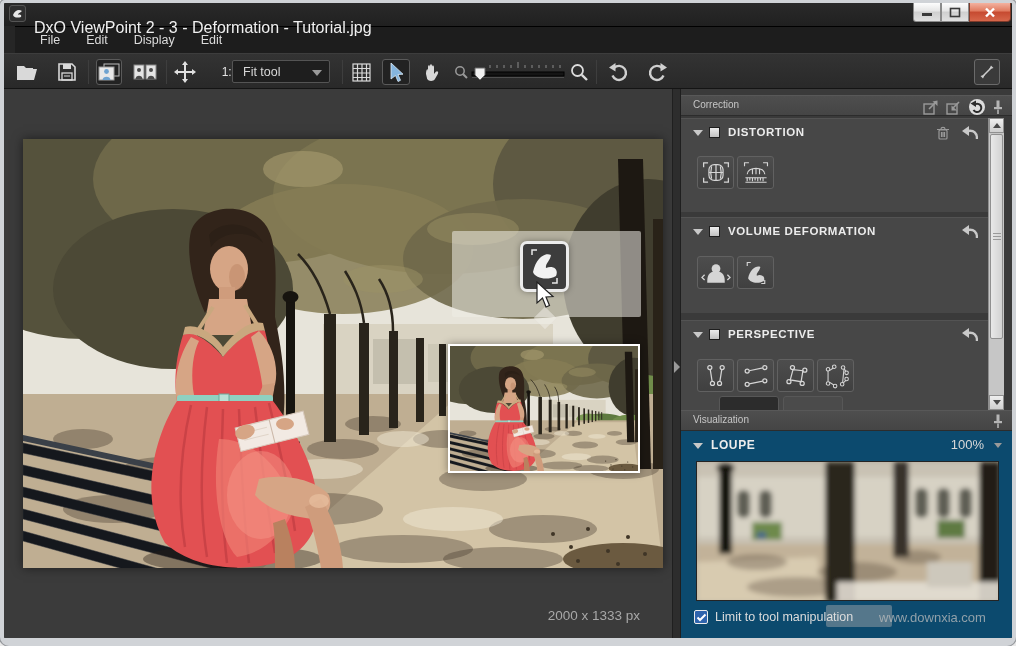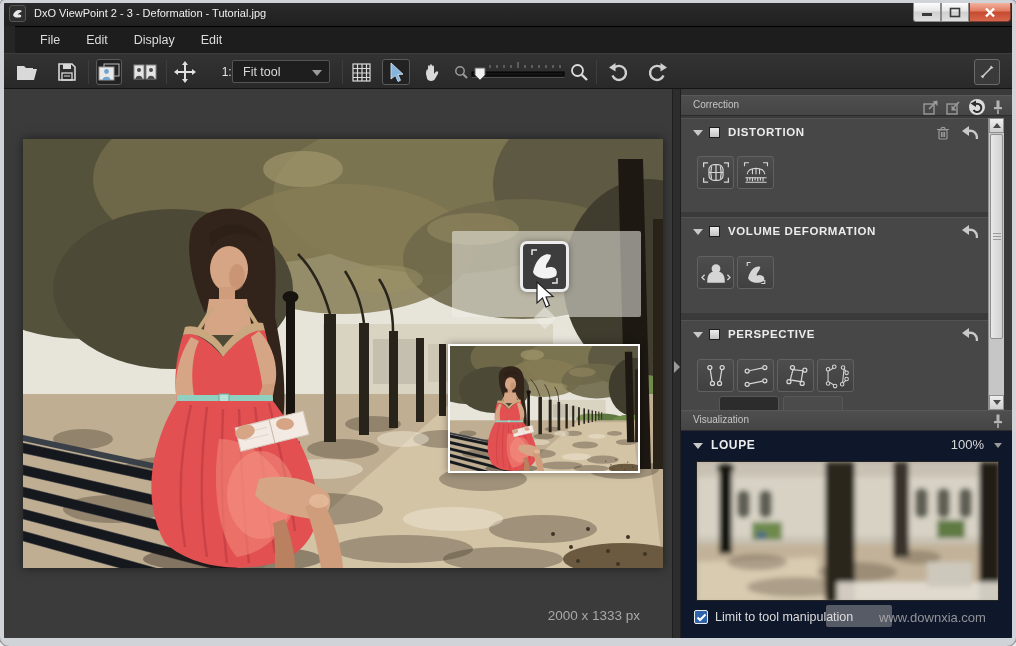--- a/index.html
+++ b/index.html
@@ -3,21 +3,21 @@
 <meta charset="utf-8">
 <style>
   * { margin:0; padding:0; box-sizing:border-box; }
   html,body { width:1016px; height:646px; background:#e9e9e9; font-family:"Liberation Sans",sans-serif; overflow:hidden; }
   .window{ position:absolute; left:0; top:0; width:1016px; height:646px;
     border-left:4px solid #d0d3d7; border-right:4px solid #d0d3d7; border-bottom:8px solid #d0d3d7; border-top:3px solid #d0d3d7;
     border-radius:5px 5px 9px 9px; box-shadow:0 0 0 1px #94979b; background:#262626; overflow:hidden;}
   
   .titlebar{ position:relative; height:23px; background:linear-gradient(#2a2a2a,#202020); }
   .app-icon{ position:absolute; left:5px; top:2px; width:17px; height:17px; background:#2f2f2f; border:1px solid #555; border-radius:3px;}
-  .title-text{ position:absolute; left:30px; top:4px; font-size:11px; color:#f0f0f0; }
+  .title-text{ position:absolute; left:30px; top:16px; font-size:16px; color:#f0f0f0; }
   .winbtns{ position:absolute; right:1px; top:0; display:flex; }
   .winbtn{ width:28px; height:19px; border:1px solid #8a8a8a; border-top:none; background:linear-gradient(#fdfdfd,#e5e5e5 45%,#cfcfcf 50%,#e0e0e0); display:flex; align-items:center; justify-content:center; }
   .winbtn.first{ border-radius:0 0 0 3px; }
   .winbtn.close{ width:42px; background:linear-gradient(#f3b2a0,#e07a5f 45%,#c64a30 50%,#d6664a); border-radius:0 0 4px 0; border-color:#7e3a2a;}
   
   .menubar{ height:27px; background:#1d1d1d; border-top:1px solid #000; display:flex; align-items:center; padding-left:12px;margin-left:11px;}
   .menu-item{ font-size:12.5px; color:#dcdcdc; padding:4px 0; margin:0 13px; cursor:default;}
   
   .toolbar{ position:relative; height:36px; background:linear-gradient(#333,#292929); border-top:1px solid #3d3d3d; border-bottom:1px solid #141414;}
   .tb{ position:absolute; top:5px; height:26px; display:flex; align-items:center; justify-content:center; }
@@ -55,21 +55,21 @@
   .tool-row{ position:absolute; left:16px; display:flex; gap:3px;}
   .tool-btn{ width:37px; height:33px; background:linear-gradient(#4d4d4d,#404040); border:1px solid #616161; border-radius:3px; display:flex; align-items:center; justify-content:center;}
   .cut-tab{ position:absolute; height:20px; width:60px; border:1px solid #575757; border-radius:3px;}
   .vscroll{ position:absolute; left:307px; top:29px; width:16px; height:292px; background:#c6c6c6; border-left:1px solid #8f8f8f;}
   .vs-btn{ position:absolute; left:0; width:15px; height:15px; background:linear-gradient(#efefef,#cfcfcf); border:1px solid #909090; display:flex; align-items:center; justify-content:center;}
   .vs-thumb{ position:absolute; left:1px; top:16px; width:13px; height:205px; background:linear-gradient(90deg,#e8e8e8,#d2d2d2); border:1px solid #909090; border-radius:2px;}
   .vs-grip{ position:absolute; left:2px; top:98px; width:8px; height:8px;
     background:repeating-linear-gradient(#9a9a9a 0 1px, transparent 1px 3px);}
   .tri-up{ width:0;height:0;border-left:4px solid transparent;border-right:4px solid transparent;border-bottom:5px solid #4a4a4a;}
   .tri-dn{ width:0;height:0;border-left:4px solid transparent;border-right:4px solid transparent;border-top:5px solid #4a4a4a;}
-  .loupe-area{ position:absolute; left:0; top:342px; width:100%; height:207px; background:#0f172a;}
+  .loupe-area{ position:absolute; left:0; top:342px; width:100%; height:207px; background:#0c4a6e;}
   .loupe-head{ position:relative; height:30px;}
   .loupe-label{ position:absolute; left:30px; top:7px; font-size:12px; font-weight:bold; letter-spacing:.6px; color:#ececec;}
   .loupe-zoom{ position:absolute; right:28px; top:6px; font-size:13px; color:#d8d8d8;}
   .loupe-zoom-chev{ position:absolute; right:10px; top:12px; width:0; height:0; border-left:4.5px solid transparent; border-right:4.5px solid transparent; border-top:5.5px solid #9a9a9a;}
   .loupe-img{ position:absolute; left:15px; top:30px; width:303px; height:140px; border:1px solid #242424; background:#b8b0a2; overflow:hidden;}
   .limit-row{ position:absolute; left:0; top:176px; width:100%; height:26px;}
   .limit-check{ position:absolute; left:13px; top:3px; width:14px; height:14px; background:#2f64ad; border:1px solid #ececec; border-radius:2px; display:flex; align-items:center; justify-content:center;}
   .limit-label{ position:absolute; left:34px; top:3px; font-size:12.5px; color:#dcdcdc; z-index:2;}
   .wm-box{ position:absolute; left:145px; top:-2px; width:66px; height:22px; background:rgba(175,175,175,.45); border-radius:2px; z-index:1;}
   .watermark{ position:absolute; left:198px; top:3px; font-size:13px; color:rgba(190,190,190,.75); z-index:3;}

